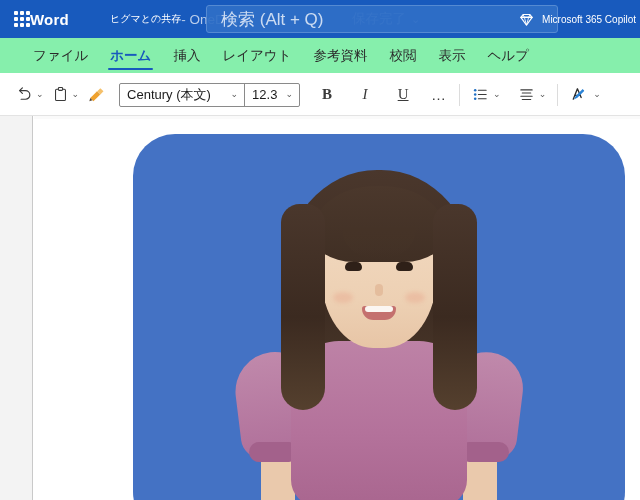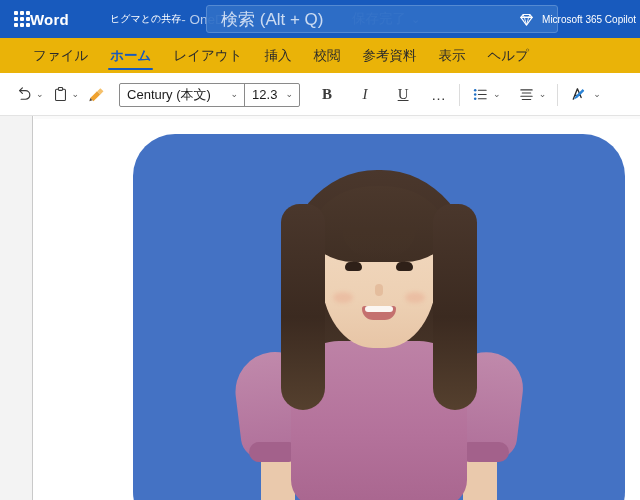--- a/index.html
+++ b/index.html
@@ -89,21 +89,21 @@
     padding-right: 4px;
   }
   .diamond-icon { width: 17px; height: 17px; display: block; }
   .copilot-label {
     color: #ffffff; font-size: 10px; white-space: nowrap;
   }
 
   
   .tabbar {
     height: 36px;
-    background: #eab308;
+    background: #86efac;
     display: flex;
     align-items: stretch;
     padding-left: 22px;
     border-bottom: 1px solid #ffffff;
   }
   .tab {
     display: flex; align-items: center;
     padding: 0 11px;
     font-size: 13.5px;
     color: #2b2b2b;
@@ -380,24 +380,24 @@
       <path d="M7.2 5L9 9l3 11 3-11 1.8-4" fill="none" stroke="#ffffff" stroke-width="1.2"></path>
       <path d="M4 9h16" fill="none" stroke="#ffffff" stroke-width="1.2"></path>
     </svg>
     <span class="copilot-label">Microsoft 365 Copilot</span>
   </div>
 </div>
 
 <div class="tabbar">
   <div class="tab">ファイル</div>
   <div class="tab active">ホーム</div>
+  <div class="tab">挿入</div>
   <div class="tab">レイアウト</div>
-  <div class="tab">挿入</div>
+  <div class="tab">参考資料</div>
   <div class="tab">校閲</div>
-  <div class="tab">参考資料</div>
   <div class="tab">表示</div>
   <div class="tab">ヘルプ</div>
 </div>
 
 <div class="toolbar">
 
   <div class="tb-btn">
     <svg width="19" height="19" viewBox="0 0 24 24">
       <path d="M8 7H14.5a5.5 5.5 0 0 1 0 11H9" fill="none" stroke="#3a3a3a" stroke-width="1.5" stroke-linecap="round"></path>
       <path d="M10.6 3.6L7 7.1l3.6 3.5" fill="none" stroke="#3a3a3a" stroke-width="1.5" stroke-linecap="round" stroke-linejoin="round"></path>

